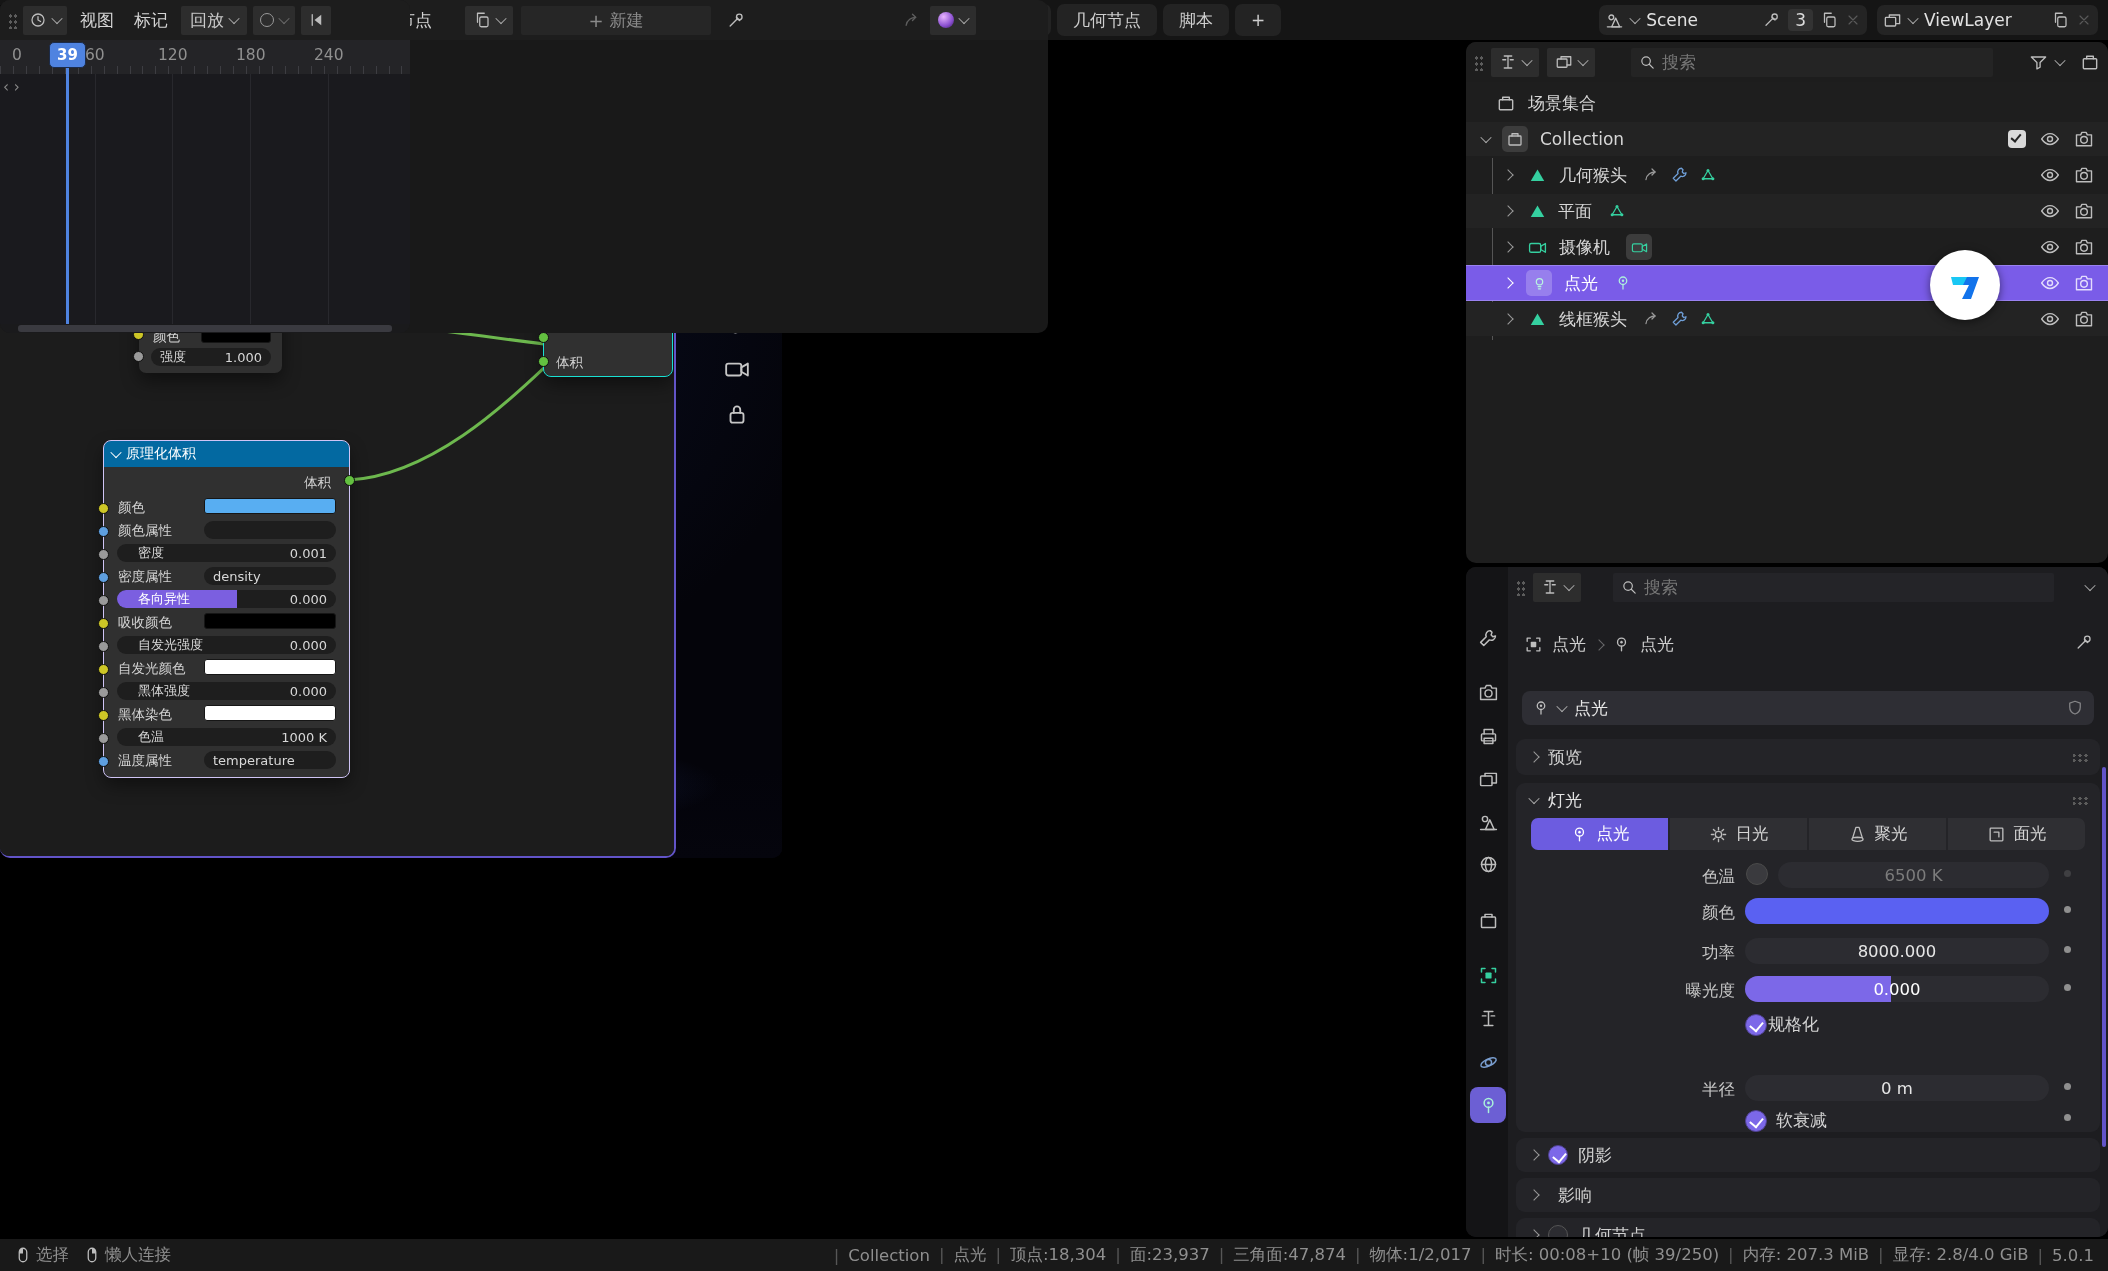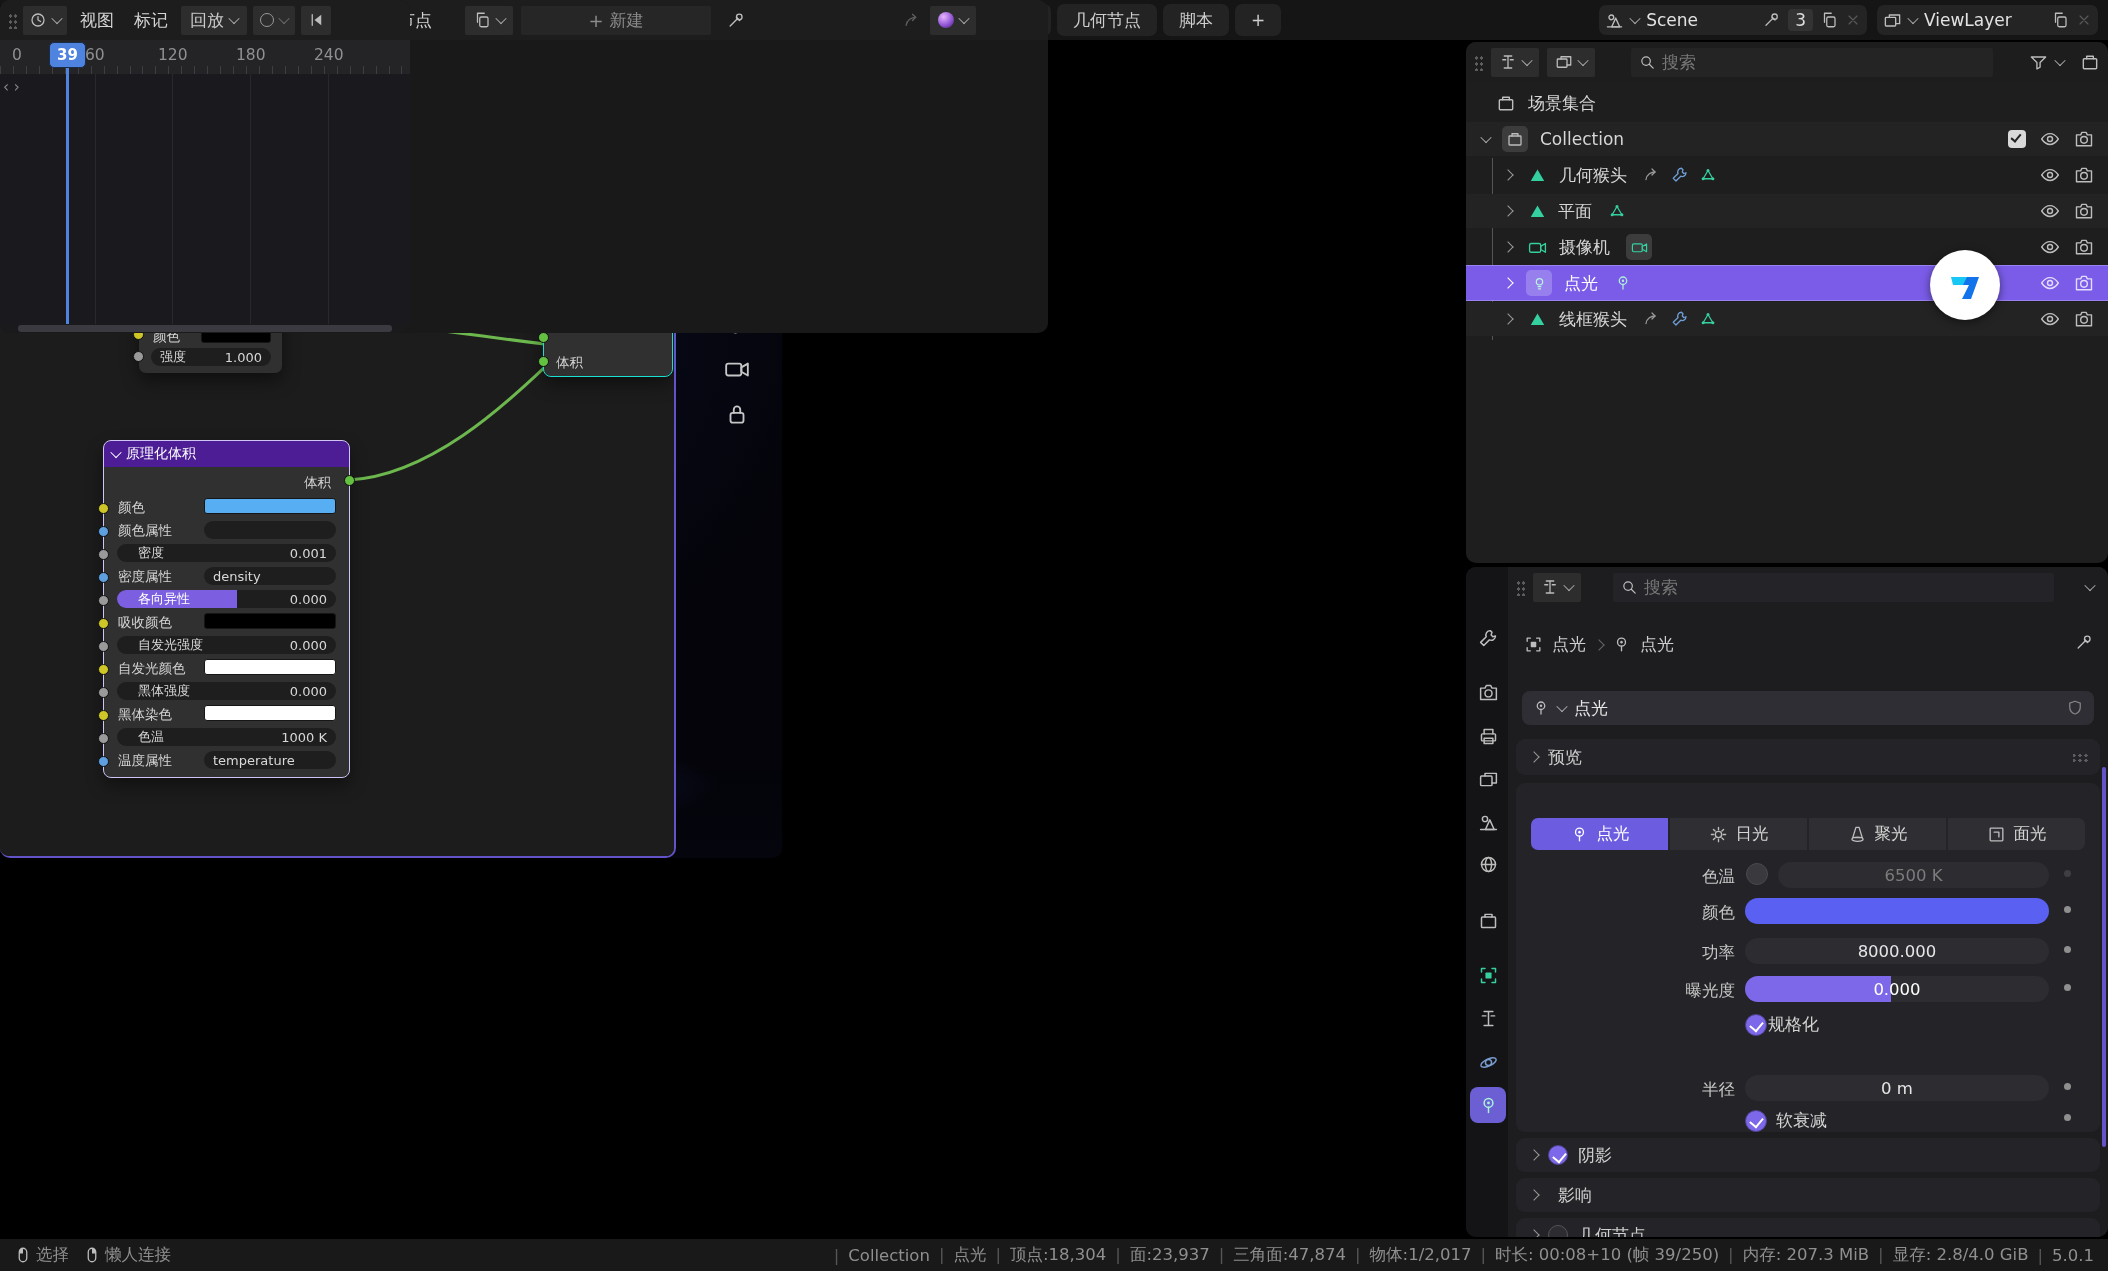--- a/index.html
+++ b/index.html
@@ -579,21 +579,21 @@
           <span>全部</span>
           <span class="cvd" style="opacity:.7"></span>
         </div>
       <span class="sock" style="left:-6px;top:56px;background:#63c040"></span>
       <span class="nlbl" style="left:12px;top:37px">表(曲)面</span>
       <span class="sock" style="left:-6px;top:80px;background:#63c040"></span>
       <span class="nlbl" style="left:12px;top:78px">体积</span>
     </div>
 
     <div class="node" style="left:104px;top:401px;width:245px;height:336px;outline:1.5px solid #cfc4f5">
-      <div class="nhdr" style="background:#4c1d95;height:26px">
+      <div class="nhdr" style="background:#0369a1;height:26px">
           <span class="cvd" style="border-color:#fff"></span>
           <span>原理化体积</span>
         </div>
       <span class="nlbl" style="right:18px;top:33px">体积</span>
       <span class="sock" style="right:-6px;top:34px;background:#63c040"></span>
 
       <span class="sock" style="left:-6px;top:62px;background:#cdc626"></span>
         <span class="nlbl" style="left:14px;top:58px">颜色</span>
         <span class="swatch" style="left:100px;top:57px;width:132px;background:#58aef2"></span>
       <span class="sock" style="left:-6px;top:85px;background:#5e9fe0"></span>
@@ -918,20 +918,26 @@
     </div>
 
     <div class="panel row" style="left:8px;top:172px;width:584px;height:36px;padding:0 14px;gap:10px">
       <span class="cvr"></span>
         <span>预览</span>
       <span style="flex:1"></span>
         <span class="grip" style="transform:rotate(90deg)"></span>
     </div>
 
     <div class="panel" style="left:8px;top:216px;width:584px;height:349px">
+      <div class="row" style="height:34px;padding:0 14px;gap:10px">
+        <span class="cvd"></span>
+          <span style="color:#e4e4e4">灯光</span>
+        <span style="flex:1"></span>
+          <span class="grip" style="transform:rotate(90deg)"></span>
+      </div>
       <div class="row" style="position:absolute;left:15px;top:35px;width:554px;gap:2px">
         <span class="ltype active" style="border-radius:7px 0 0 7px">
             <svg class="ic" width="19" height="19" style="color:#fff">
               <use href="#i-lightdata"></use>
             </svg>
             <span>点光</span>
           </span>
         <span class="ltype">
             <svg class="ic" width="19" height="19">
               <use href="#i-sun"></use>

